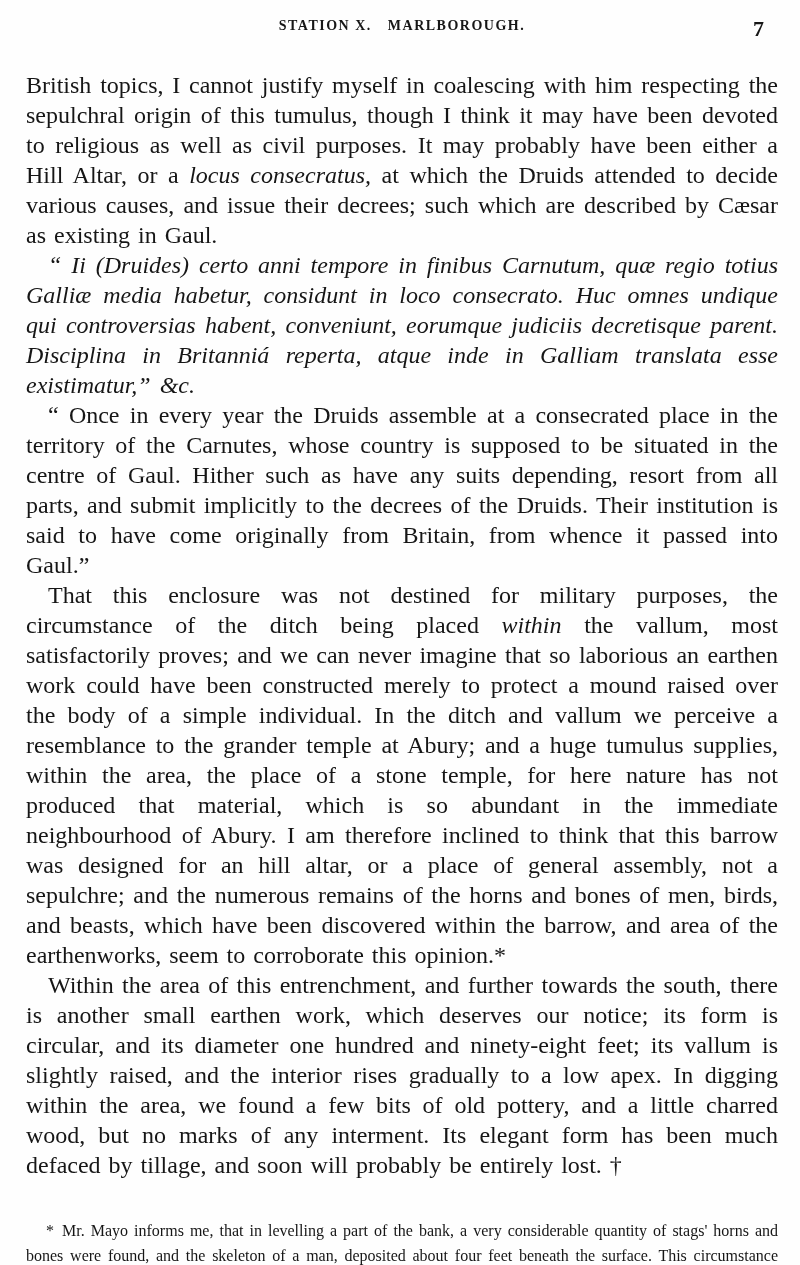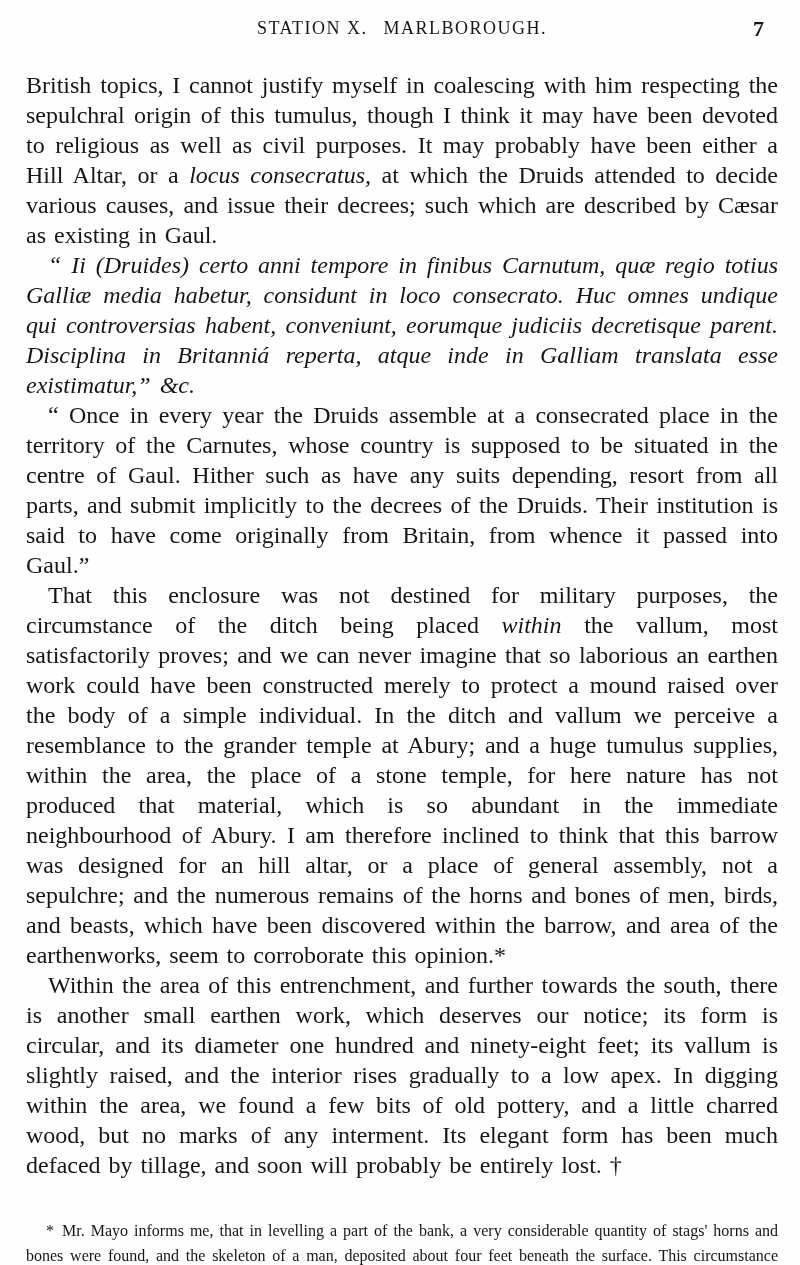--- a/index.html
+++ b/index.html
@@ -19,22 +19,22 @@
     overflow: hidden;
   }
   .header {
     position: relative;
     height: 34px;
     margin-bottom: 22px;
     text-align: center;
   }
   .running-title {
     display: inline-block;
-    font-size: 18px;
-    font-weight: normal;
+    font-size: 14px;
+    font-weight: bold;
     letter-spacing: 1.5px;
     white-space: nowrap;
     padding-top: 4px;
   }
   .running-title .station {
     margin-right: 16px;
   }
   .page-number {
     position: absolute;
     right: 14px;

